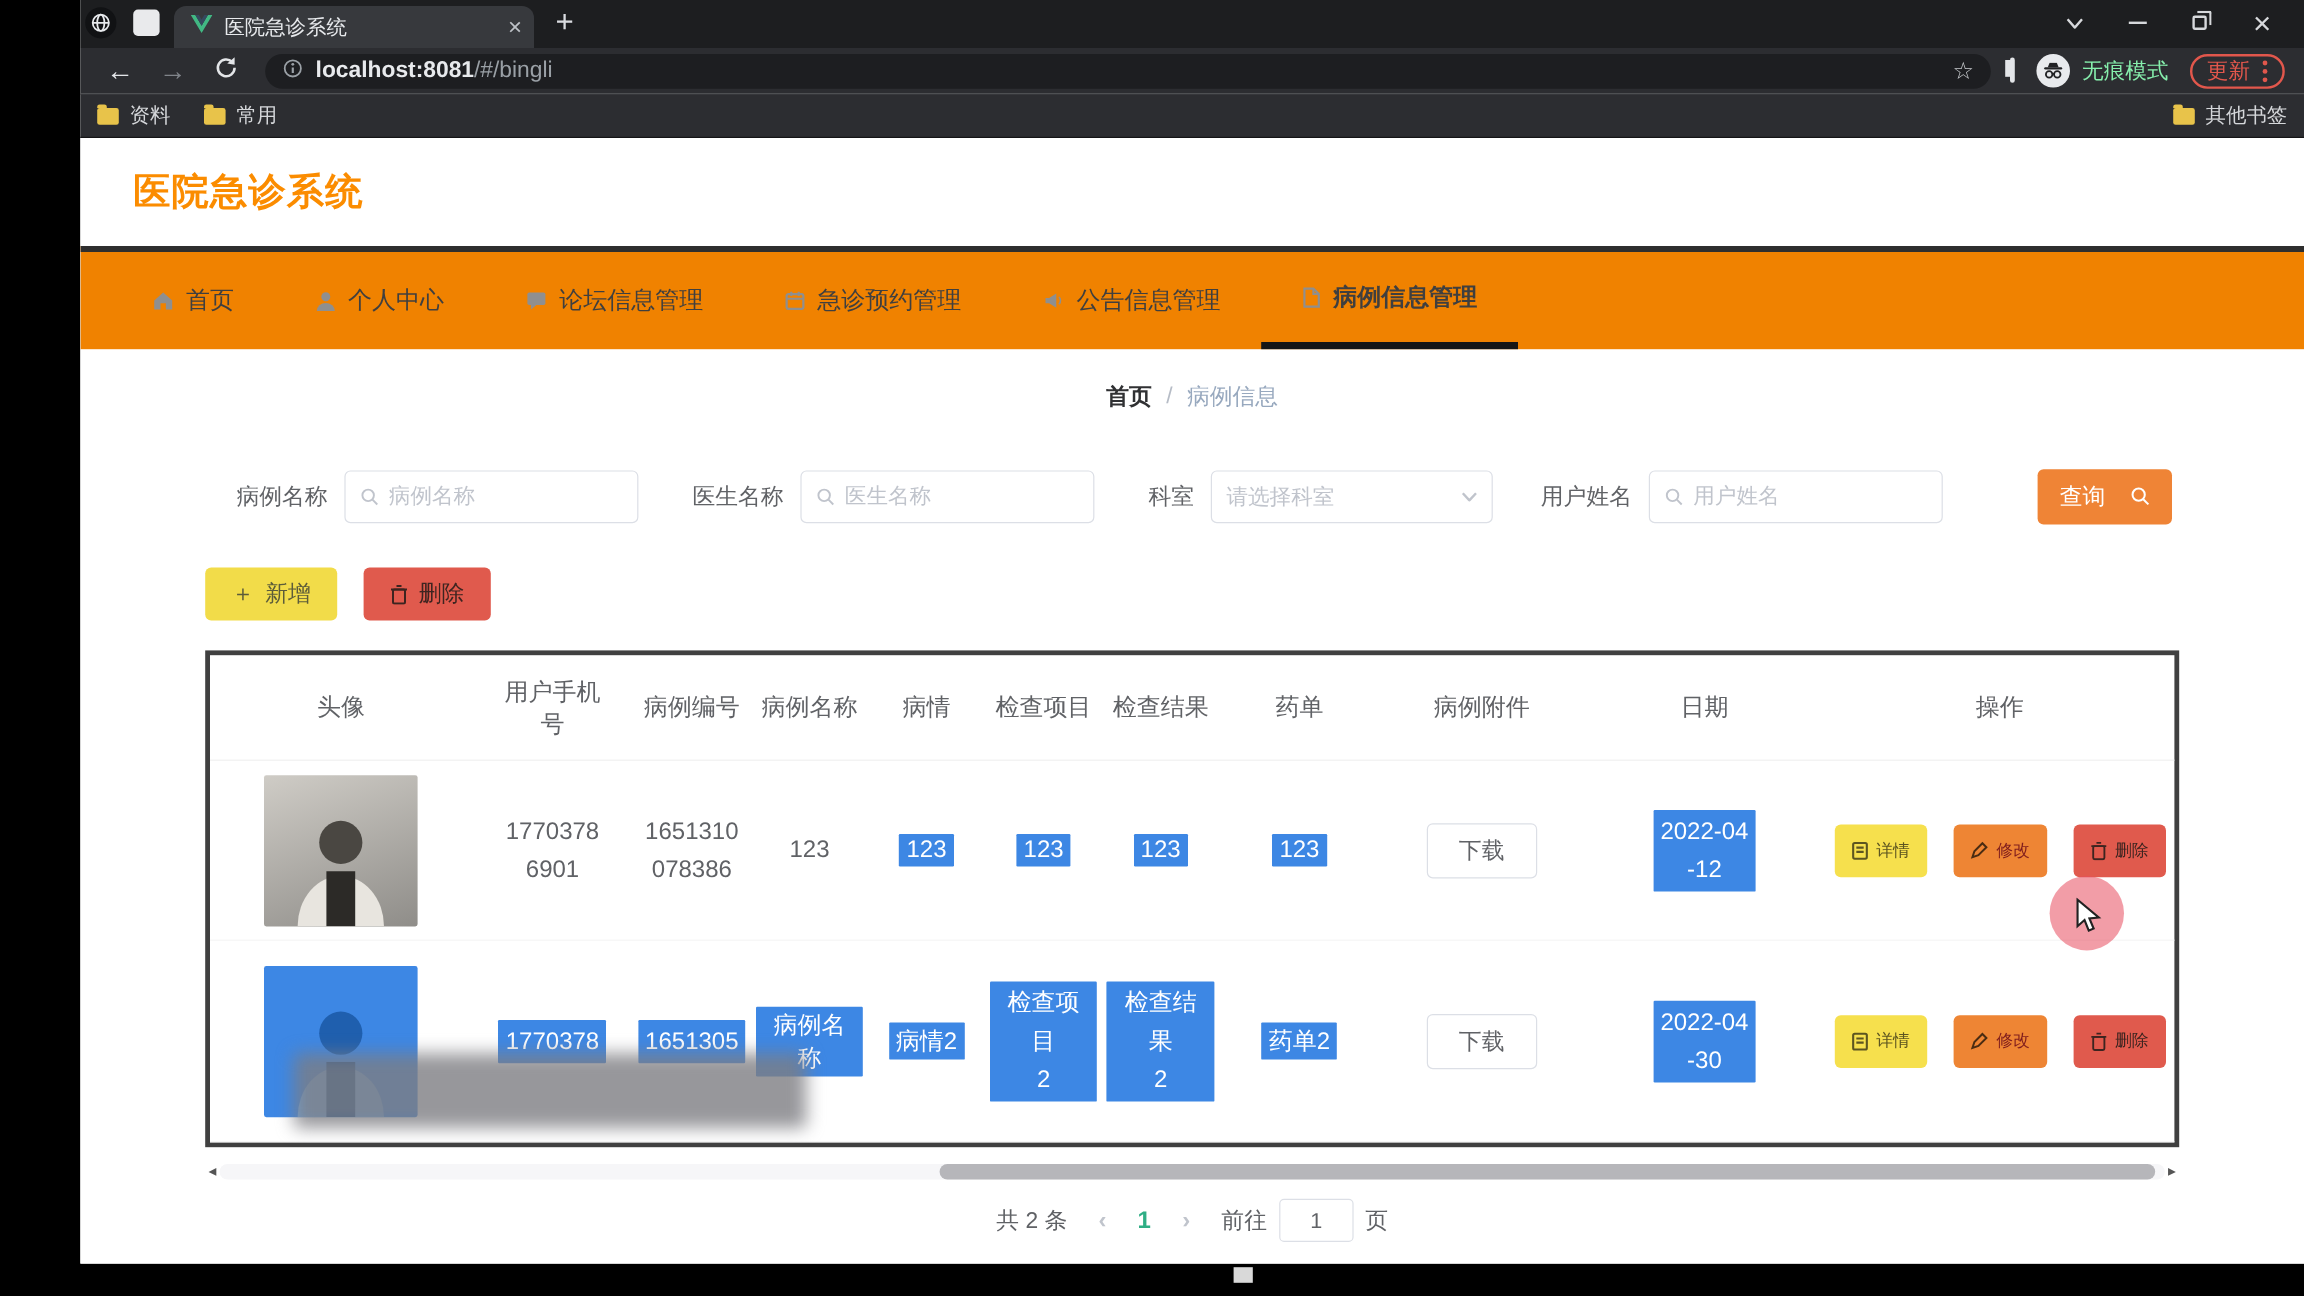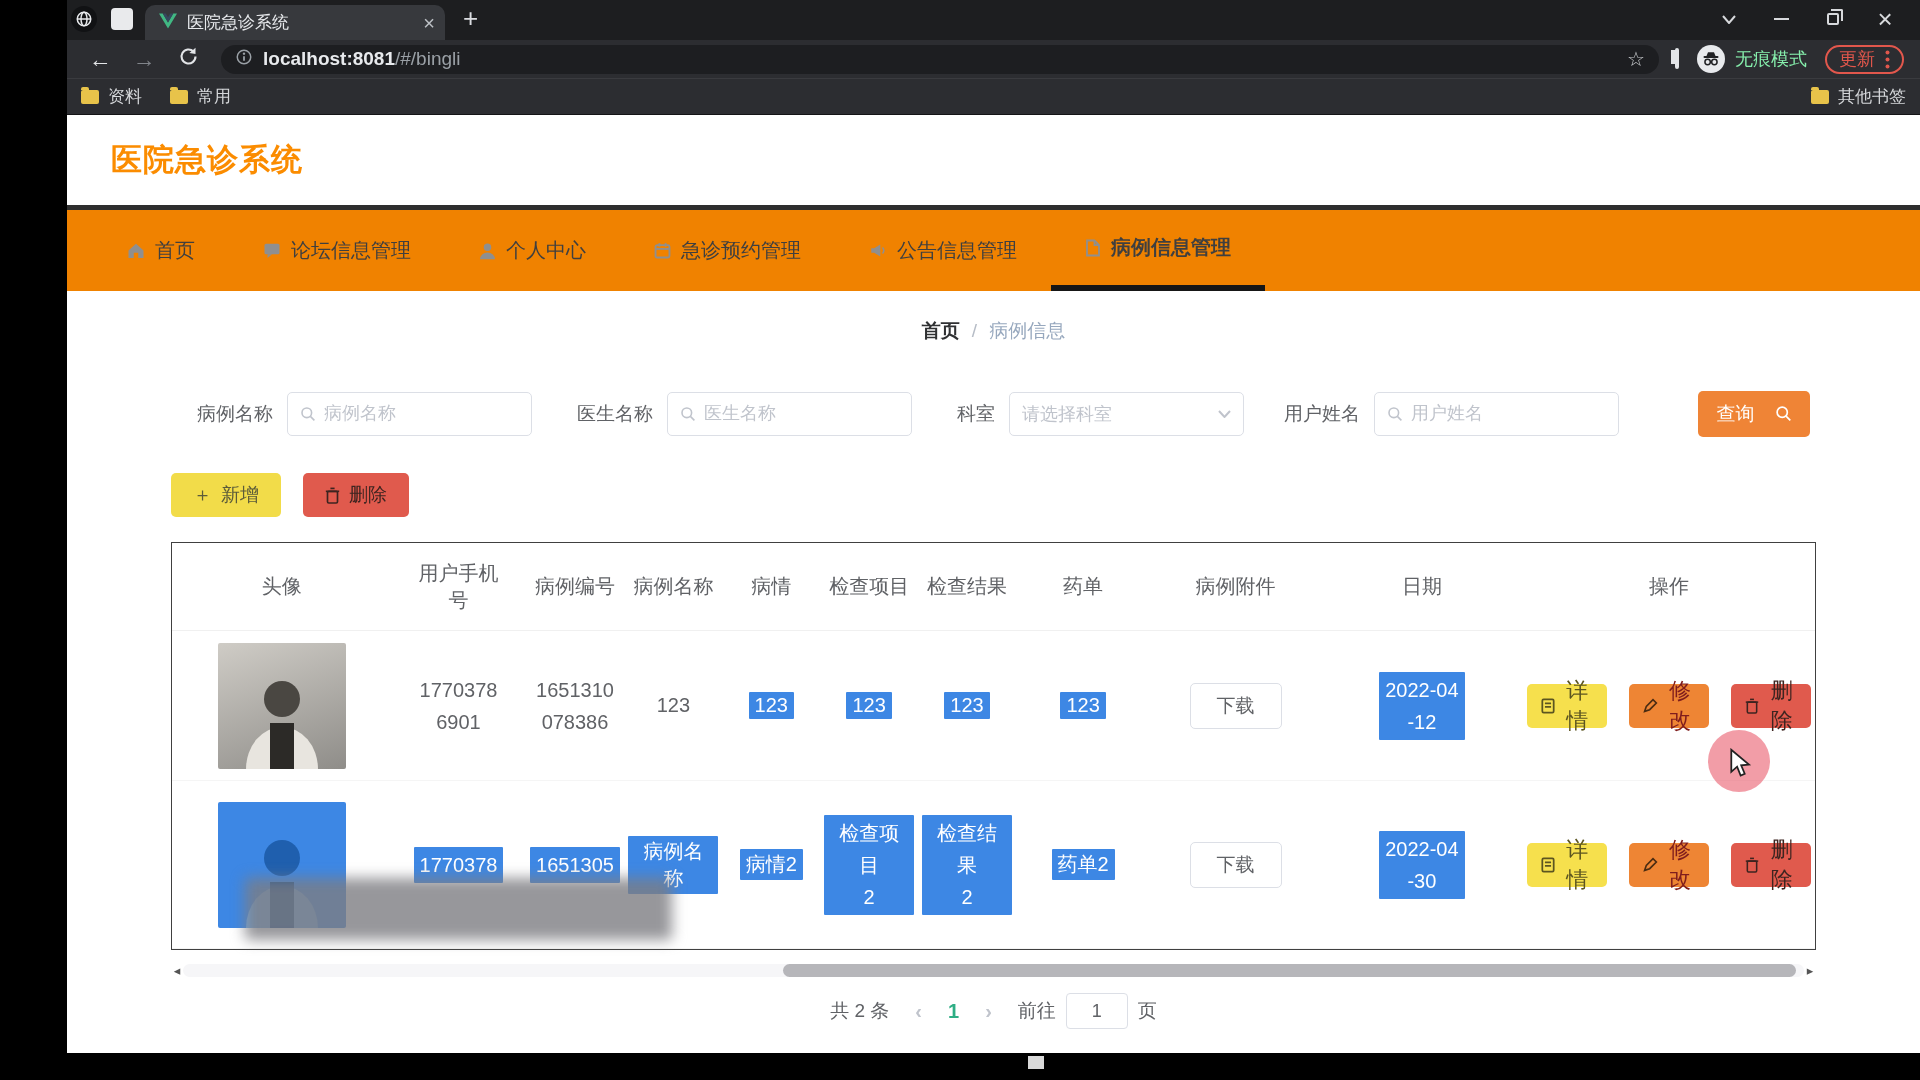--- a/index.html
+++ b/index.html
@@ -83,39 +83,39 @@
   .search-btn { margin-left:auto; width:112px; height:46px; background:#ef8436; border:none; border-radius:5px;
     color:#fff; font-size:19px; display:flex; align-items:center; justify-content:center; gap:20px; font-family:inherit; }
 
   .actionrow { height:78px; display:flex; align-items:center; padding:0 104px; gap:22px; flex:none; }
   .btn { height:44px; border:none; border-radius:5px; font-size:19px; display:flex; align-items:center;
     justify-content:center; gap:9px; padding:0 22px; font-family:inherit; }
   .btn-add { background:#f2dc49; color:#5c5c3a; }
   .btn-del { background:#e05a4d; color:#3d2420; }
 
   
-  .table { margin:8px 104px 0; border:1px solid #404040; flex:none; }
+  .table { margin:8px 104px 0; border:4px solid #404040; flex:none; }
   .thead, .trow { display:flex; align-items:center; }
   .thead { height:88px; border-bottom:1px solid #f0f0f0; color:#909399; font-size:19px; }
   .trow { border-bottom:1px solid #f5f5f5; }
   .trow.r1 { height:150px; }
   .trow.r2 { height:168px; }
   .cell { display:flex; align-items:center; justify-content:center; text-align:center;
     color:#606266; font-size:20px; padding:0 4px; }
   .c1{width:229px}.c2{width:140px}.c3{width:103px}.c4{width:102px}.c5{width:102px}.c6{width:102px}
   .c7{width:102px}.c8{width:140px}.c9{width:178px}.c10{width:211px}.c11{width:305px}
   .w-narrow { display:inline-block; max-width:92px; }
   .ml { white-space:pre-line; line-height:1.6; }
   .sel { background:#3d87e4; color:#fff; padding:2px 6px; box-decoration-break:clone; -webkit-box-decoration-break:clone; border-radius:1px; }
   .avatar { width:128px; height:126px; border-radius:2px; overflow:hidden; position:relative; background:linear-gradient(160deg,#cfccc6,#8f8d89); display:flex; align-items:flex-end; justify-content:center; }
   .avatar svg { display:block; }
   .avatar.selected { background:#3d87e4; }
   .dl-btn { width:92px; height:46px; background:#fff; border:1px solid #dcdfe6; border-radius:5px;
     color:#606266; font-size:19px; font-family:inherit; }
-  .rowbtn { height:44px; border:none; border-radius:5px; font-size:22px; display:flex; align-items:center;
+  .rowbtn { height:44px; border:none; border-radius:5px; font-size:14px; display:flex; align-items:center;
     justify-content:center; gap:7px; padding:0 14px; font-family:inherit; }
   .rb-detail { background:#f6e04d; color:#5c5520; }
   .rb-edit { background:#ee8534; color:#7f1d1d; }
   .rb-remove { background:#e05a4d; color:#3d2420; }
   .actions-wrap { display:flex; gap:22px; }
 
   
   .hscroll { margin:10px 104px 0; height:20px; position:relative; flex:none; display:flex; align-items:center; }
   .hs-arrow { color:#555; font-size:13px; width:12px; flex:none; text-align:center; }
   .hs-track { flex:1; height:13px; background:#f6f6f8; border-radius:7px; position:relative; }
@@ -248,32 +248,32 @@
       </div>
 
       <div class="mainnav">
         <div class="nav-item">
           <svg width="18" height="17" viewBox="0 0 24 22">
               <path d="M2 11 L12 2 L22 11 V21 H15 V14 H9 V21 H2 Z" fill="#8f8f8f"></path>
             </svg>
           <span>首页</span>
         </div>
         <div class="nav-item">
+          <svg width="17" height="18" viewBox="0 0 22 24">
+              <circle cx="11" cy="7" r="5" fill="#8f8f8f"></circle>
+              <path d="M1 23 a10 9 0 0 1 20 0z" fill="#8f8f8f"></path>
+            </svg>
+          <span>个人中心</span>
+        </div>
+        <div class="nav-item">
           <svg width="18" height="17" viewBox="0 0 24 22">
               <rect x="2" y="2" width="20" height="14" rx="2" fill="#8f8f8f"></rect>
               <path d="M6 16 L6 21 L12 16z" fill="#8f8f8f"></path>
             </svg>
           <span>论坛信息管理</span>
-        </div>
-        <div class="nav-item">
-          <svg width="17" height="18" viewBox="0 0 22 24">
-              <circle cx="11" cy="7" r="5" fill="#8f8f8f"></circle>
-              <path d="M1 23 a10 9 0 0 1 20 0z" fill="#8f8f8f"></path>
-            </svg>
-          <span>个人中心</span>
         </div>
         <div class="nav-item">
           <svg width="17" height="17" viewBox="0 0 22 22">
               <rect x="2" y="4" width="18" height="16" rx="2" fill="none" stroke="#8f8f8f" stroke-width="2.4"></rect>
               <line x1="2" y1="9" x2="20" y2="9" stroke="#8f8f8f" stroke-width="2.4"></line>
               <line x1="7" y1="1.5" x2="7" y2="6" stroke="#8f8f8f" stroke-width="2.4"></line>
               <line x1="15" y1="1.5" x2="15" y2="6" stroke="#8f8f8f" stroke-width="2.4"></line>
             </svg>
           <span>急诊预约管理</span>
         </div>

